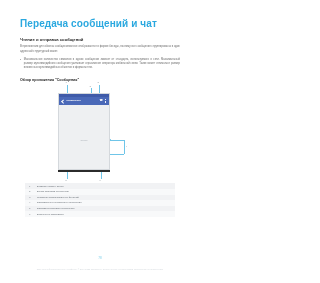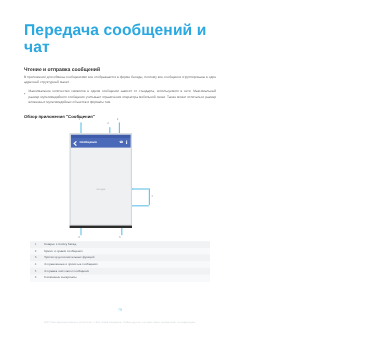--- a/index.html
+++ b/index.html
@@ -14,21 +14,21 @@
     position:absolute;
     left:0;top:0;
     width:200px;height:283px;
     box-sizing:border-box;
     padding:18px 20px 0 20px;
   }
 
   
   .doc-title{
     color:#2aa8df;
-    font-size:13px;
+    font-size:10px;
     font-weight:bold;
     letter-spacing:0.1px;
     margin:0 0 9px 0;
     line-height:1.1;
   }
 
   
   .sec-head{
     color:#2b2b2b;
     font-size:4.2px;

